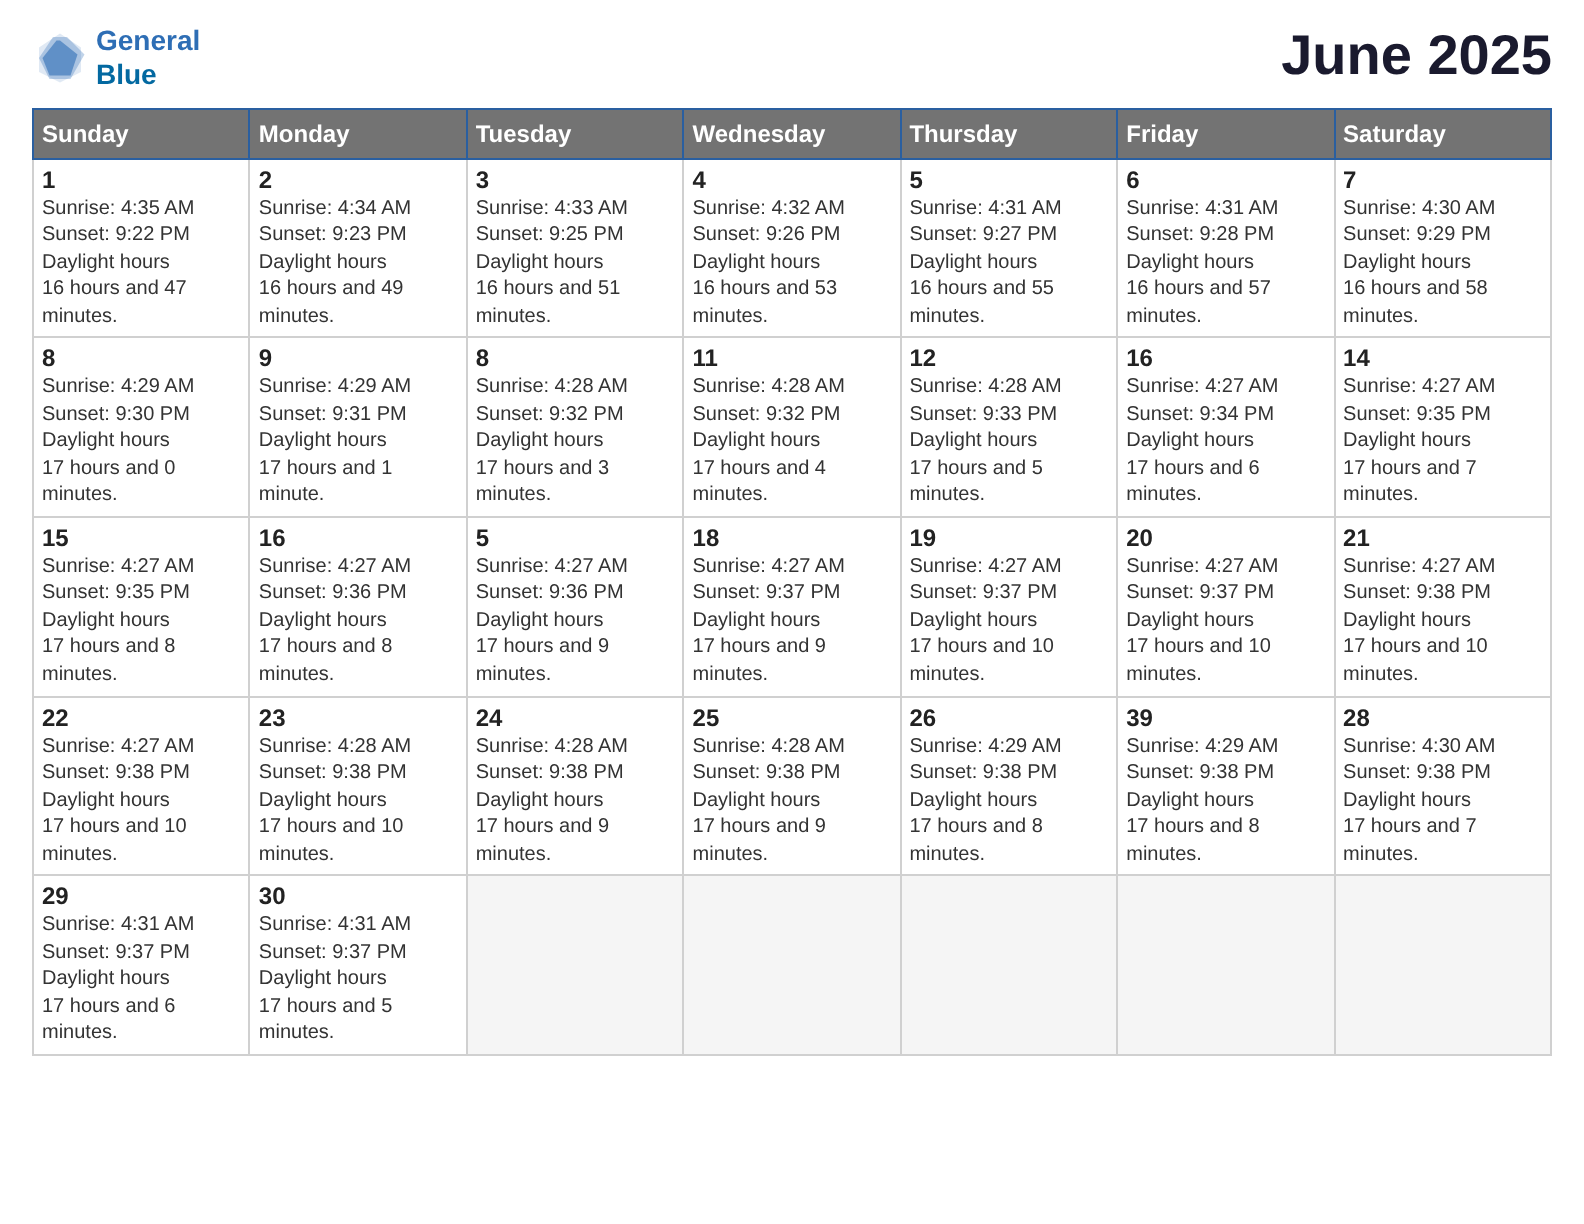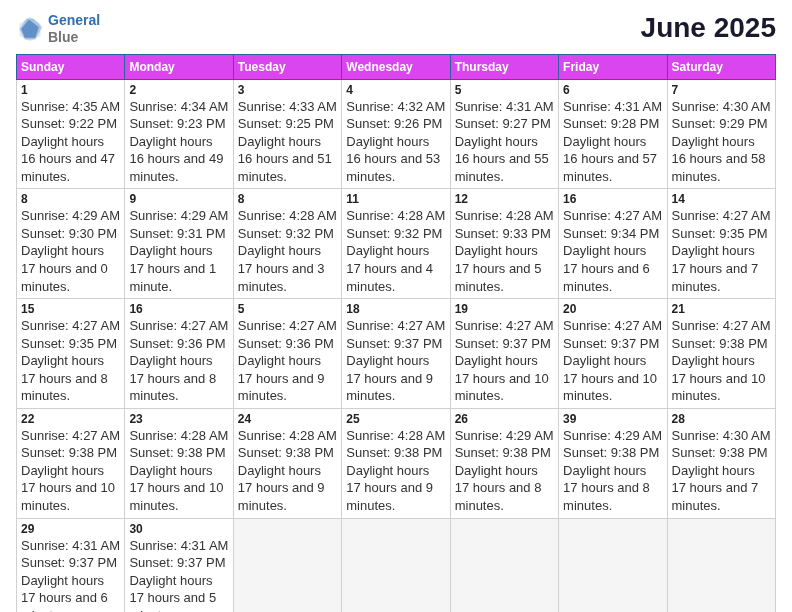--- a/index.html
+++ b/index.html
@@ -54,21 +54,21 @@
       color: #333;
     }
     .calendar {
       flex: 1;
       border: 1px solid #ccc;
       border-collapse: collapse;
       width: 100%;
       table-layout: fixed;
     }
     .calendar thead tr th {
-      background: #d946ef;
+      background: #737373;
       color: #fff;
       font-size: 12px;
       font-weight: bold;
       padding: 5px 4px;
       text-align: left;
       border: 1px solid #2a5fa0;
     }
     .calendar tbody tr td {
       vertical-align: top;
       padding: 3px 4px;
@@ -81,39 +81,39 @@
     .calendar tbody tr td.empty {
       background: #f5f5f5;
     }
     .day-num {
       font-size: 12px;
       font-weight: bold;
       display: block;
       margin-bottom: 1px;
     }
     .cell-text {
-      font-size: 13px;
+      font-size: 10px;
       color: #333;
       line-height: 1.35;
     }
   </style>
 </head>
 <body>
 
 <div class="page">
   <div class="header">
     <div class="logo">
       <svg class="logo-icon" viewBox="0 0 32 32" xmlns="http://www.w3.org/2000/svg">
         <polygon points="16,2 28,10 28,24 16,30 4,24 4,10" fill="#2e6eb5" opacity="0.15"></polygon>
         <polygon points="20,4 30,14 22,28 10,28 4,16 12,4" fill="#2e6eb5" opacity="0.3"></polygon>
         <polygon points="16,6 26,14 22,26 10,26 6,16 14,6" fill="#2e6eb5" opacity="0.6"></polygon>
       </svg>
       <div class="logo-text">
         <div><span>General</span></div>
-        <div><span style="color:#737373">Blue</span></div>
+        <div><span style="color:#0369a1">Blue</span></div>
       </div>
     </div>
     <div class="title-block">
       <div class="month-title">June 2025</div>
     </div>
   </div>
 
   <table class="calendar">
     <thead>
       <tr>

